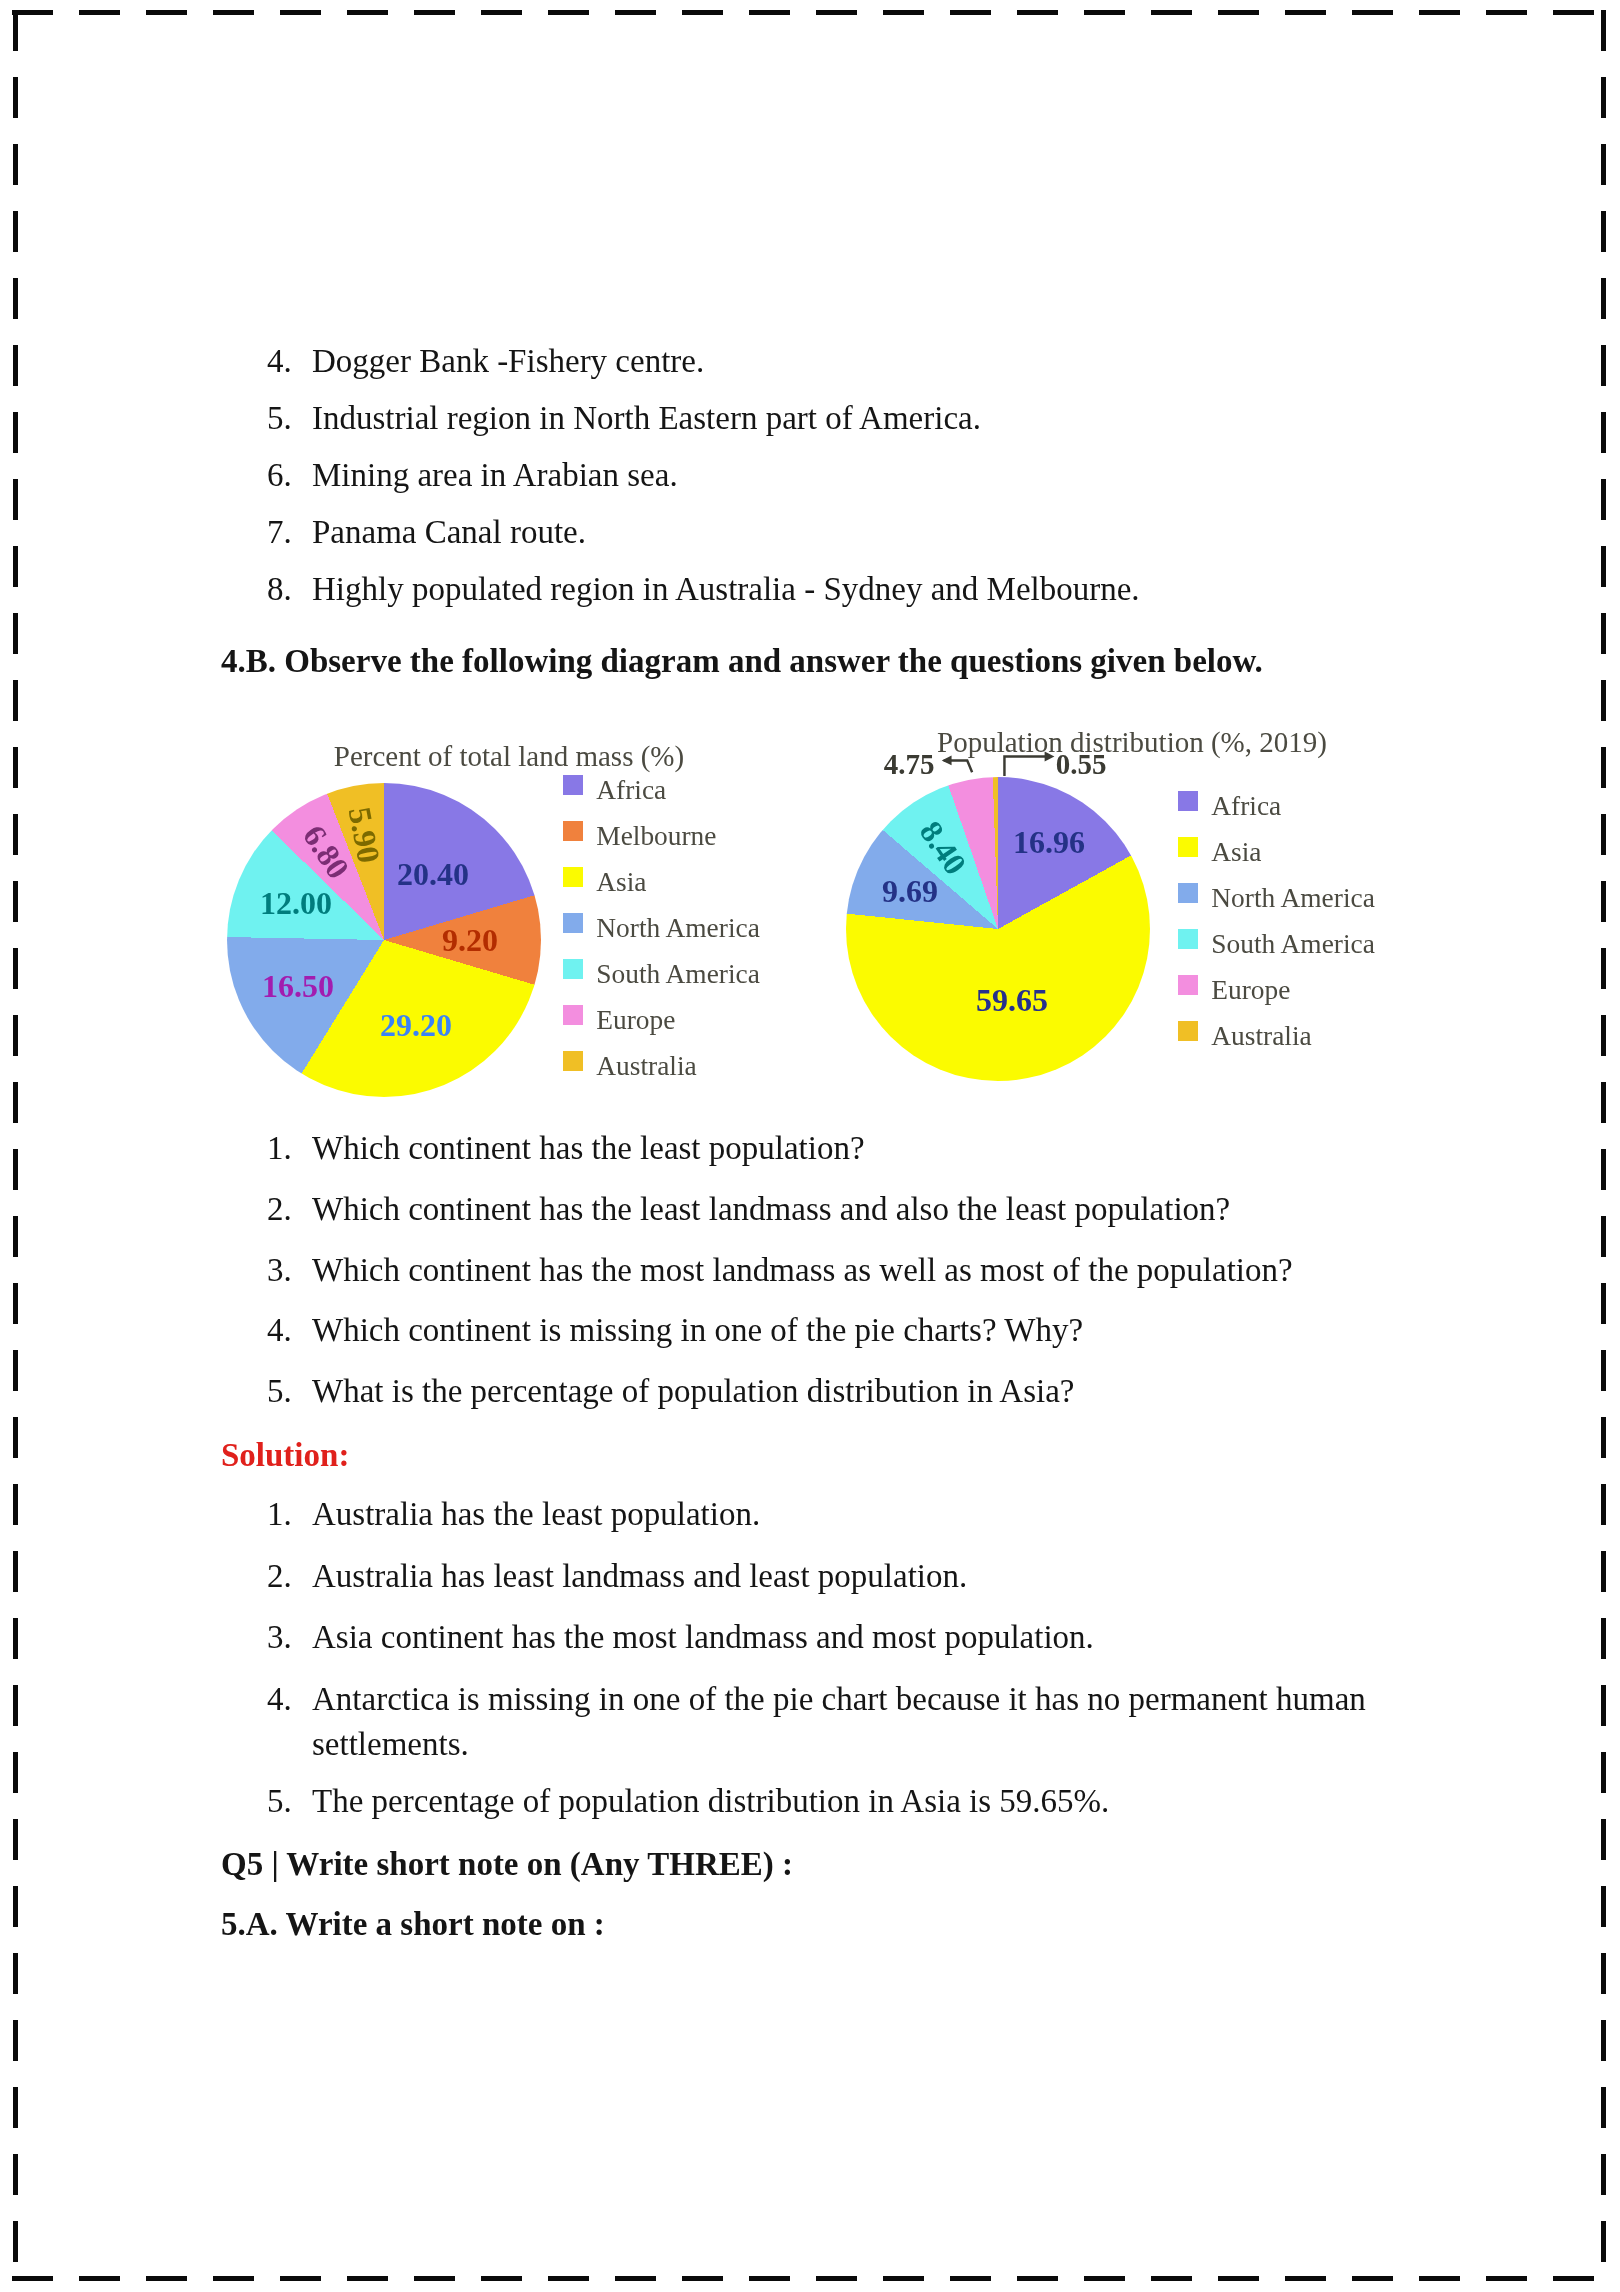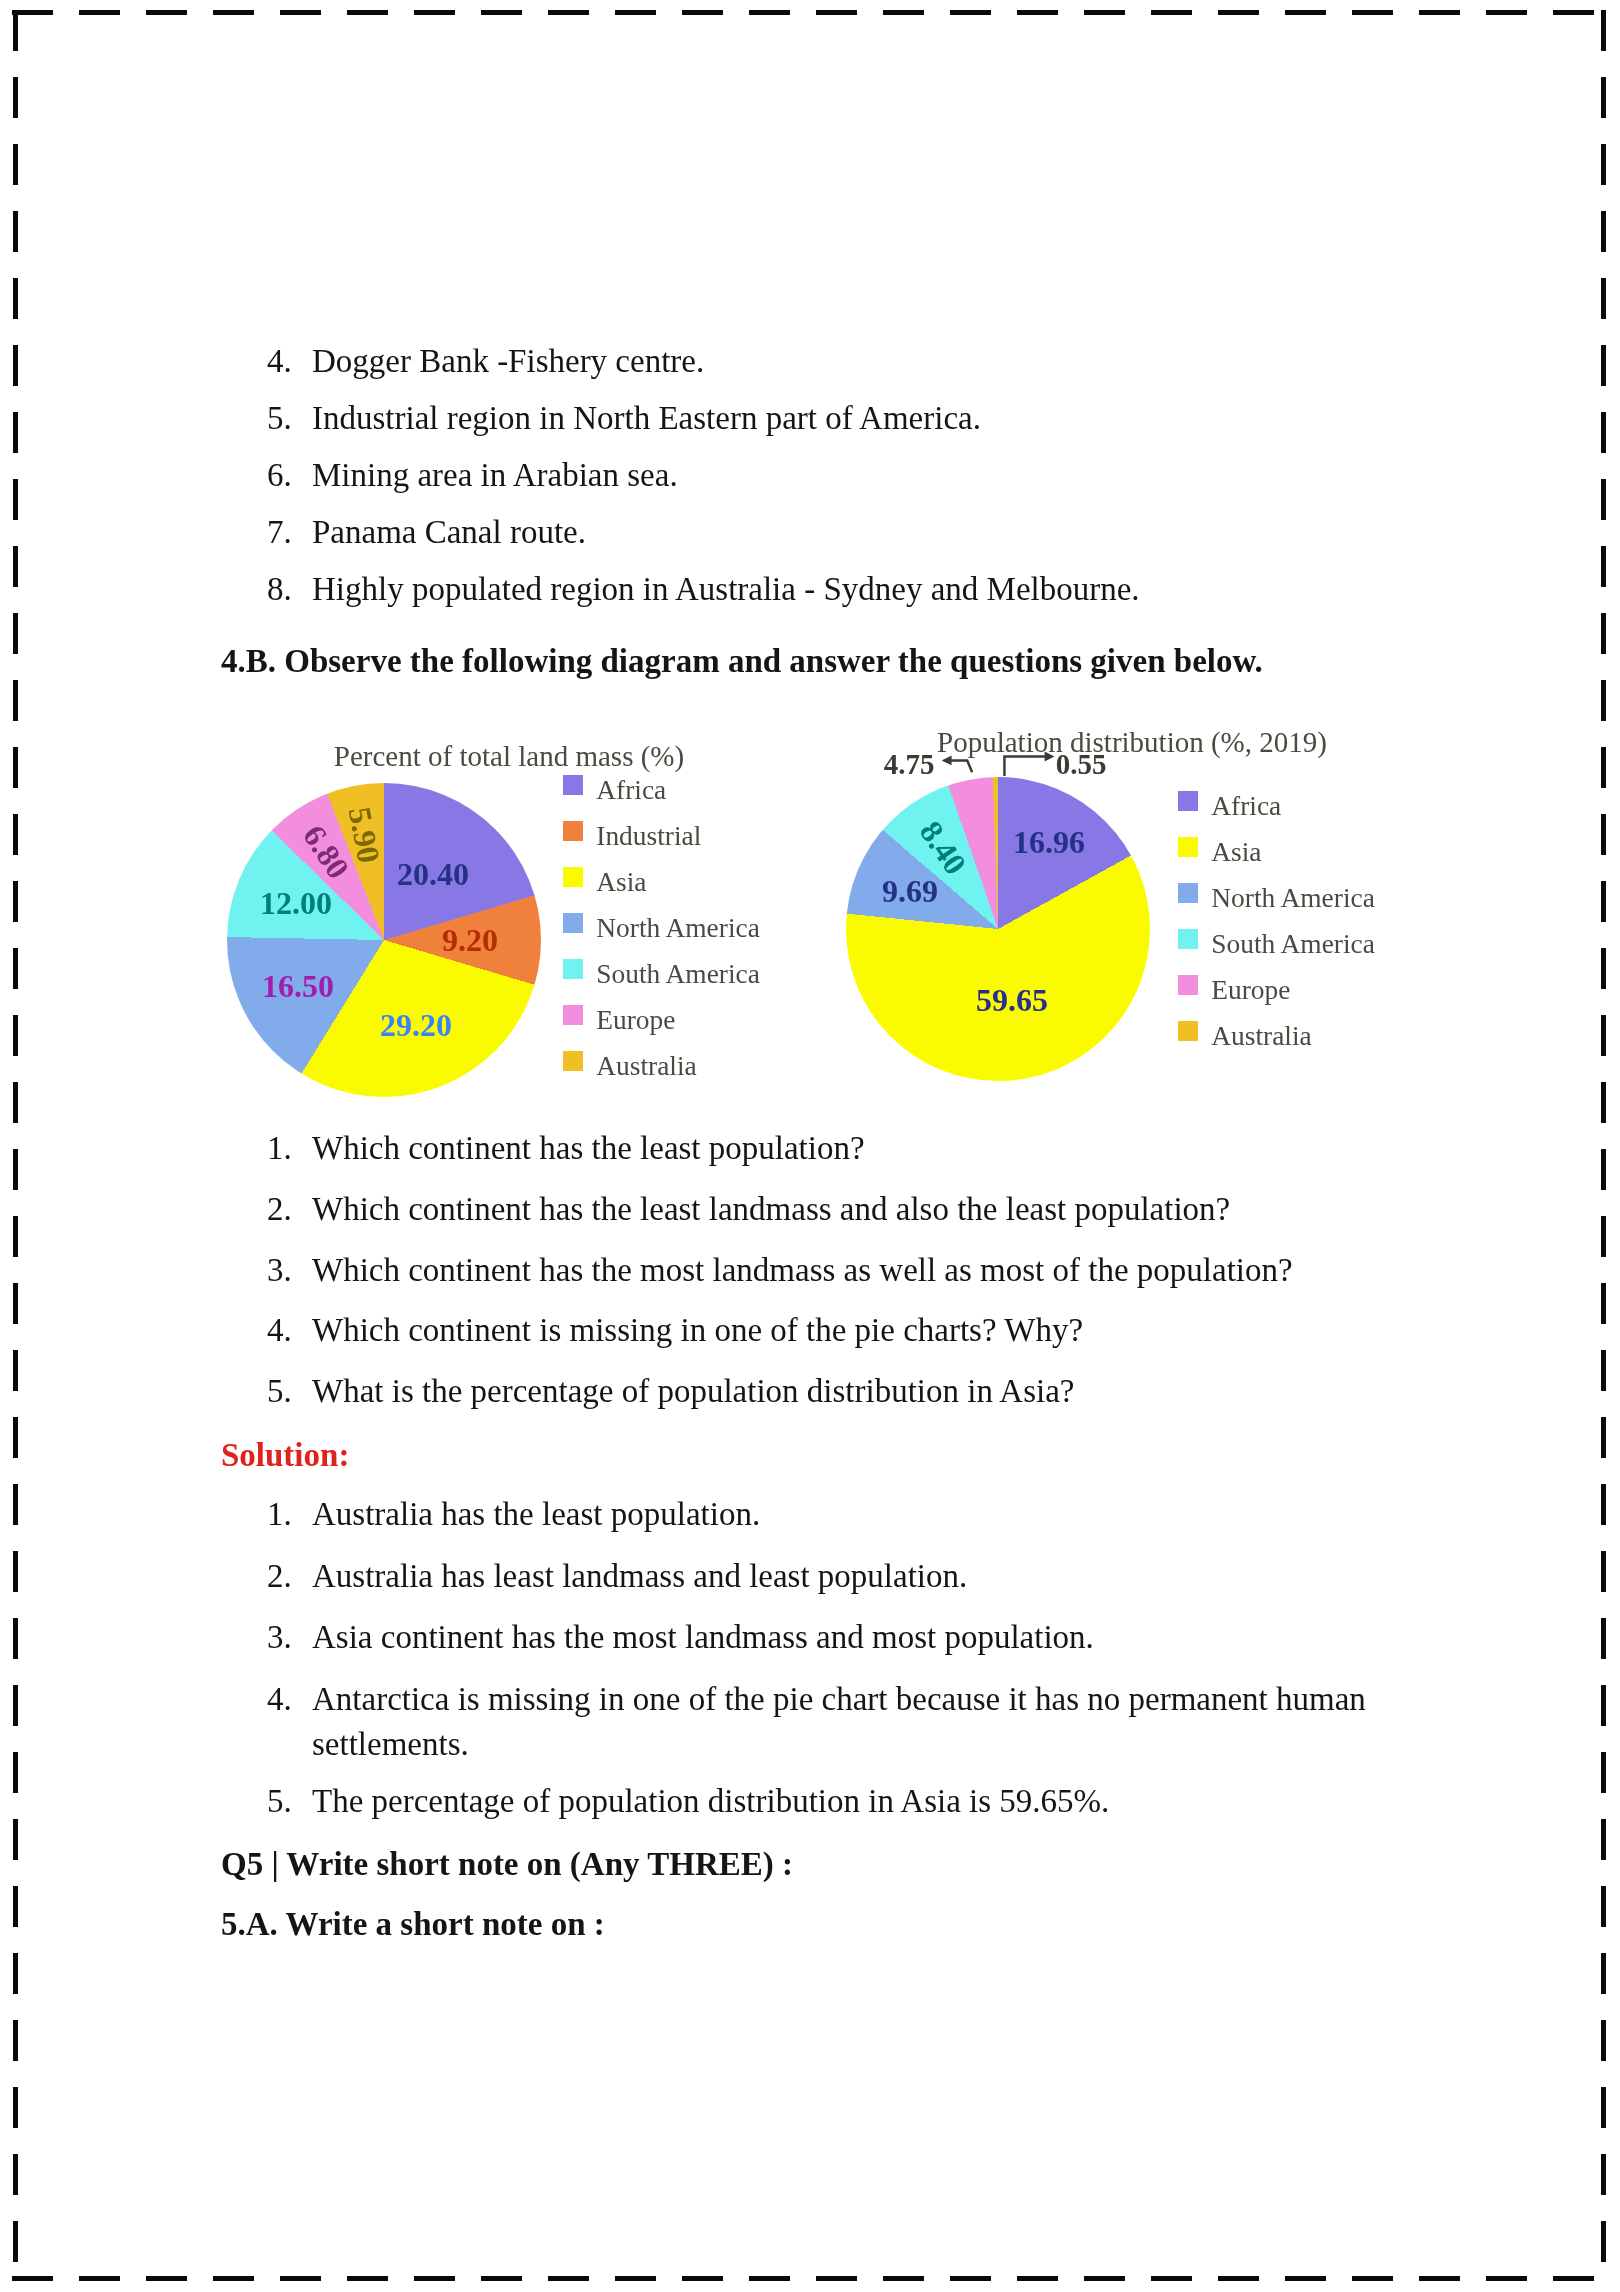--- a/index.html
+++ b/index.html
@@ -69,21 +69,21 @@
   <section class="chart" style="left:225px; top:718px;margin-top:14px;">
     <div class="chart-title" style="left:88px; top:7.8px; width:392px;">Percent of total land mass (%)</div>
     <div class="pie" style="left: 2px; top: 51px; width: 314px; height: 314px; background: conic-gradient(rgb(136, 120, 230) 0deg, rgb(136, 120, 230) 73.44deg, rgb(240, 129, 61) 73.44deg, rgb(240, 129, 61) 106.56deg, rgb(251, 251, 0) 106.56deg, rgb(251, 251, 0) 211.68deg, rgb(130, 171, 235) 211.68deg, rgb(130, 171, 235) 271.08deg, rgb(111, 242, 240) 271.08deg, rgb(111, 242, 240) 314.28deg, rgb(243, 142, 223) 314.28deg, rgb(243, 142, 223) 338.76deg, rgb(240, 191, 37) 338.76deg, rgb(240, 191, 37) 360deg);"></div>
     <div class="legend" style="left:338px; top:43px;">
         <div class="legend-row">
           <span class="swatch" style="background: rgb(136, 120, 230);"></span>
           <span class="legend-label">Africa</span>
         </div>
         <div class="legend-row">
           <span class="swatch" style="background: rgb(240, 129, 61);"></span>
-          <span class="legend-label">Industrial</span>
+          <span class="legend-label">Melbourne</span>
         </div>
         <div class="legend-row">
           <span class="swatch" style="background: rgb(251, 251, 0);"></span>
           <span class="legend-label">Asia</span>
         </div>
         <div class="legend-row">
           <span class="swatch" style="background: rgb(130, 171, 235);"></span>
           <span class="legend-label">North America</span>
         </div>
         <div class="legend-row">

